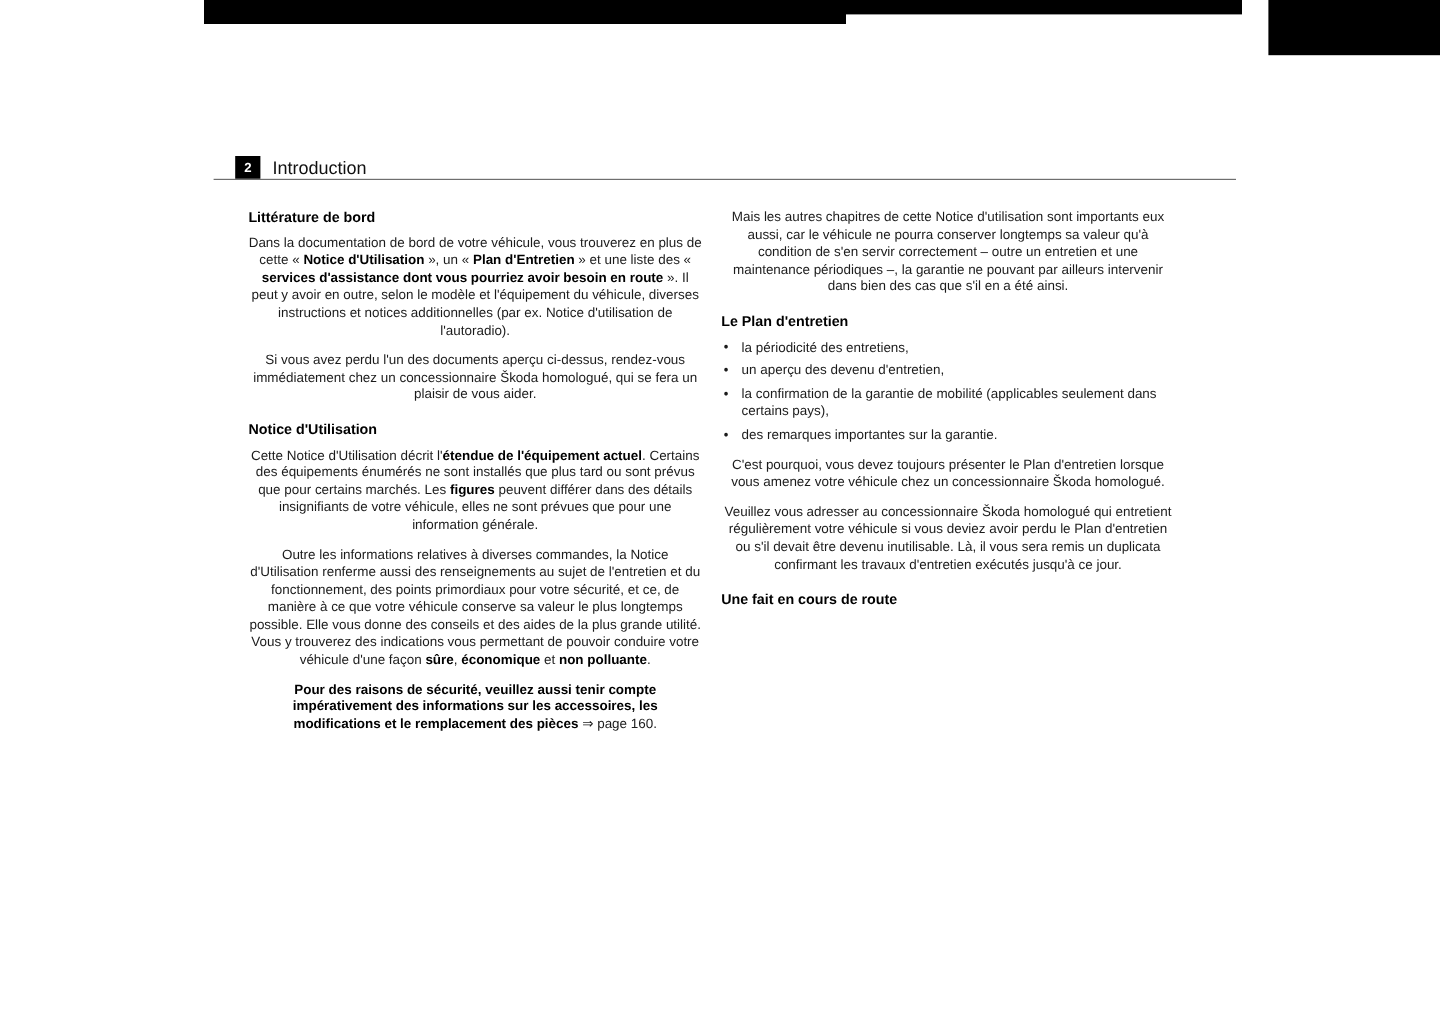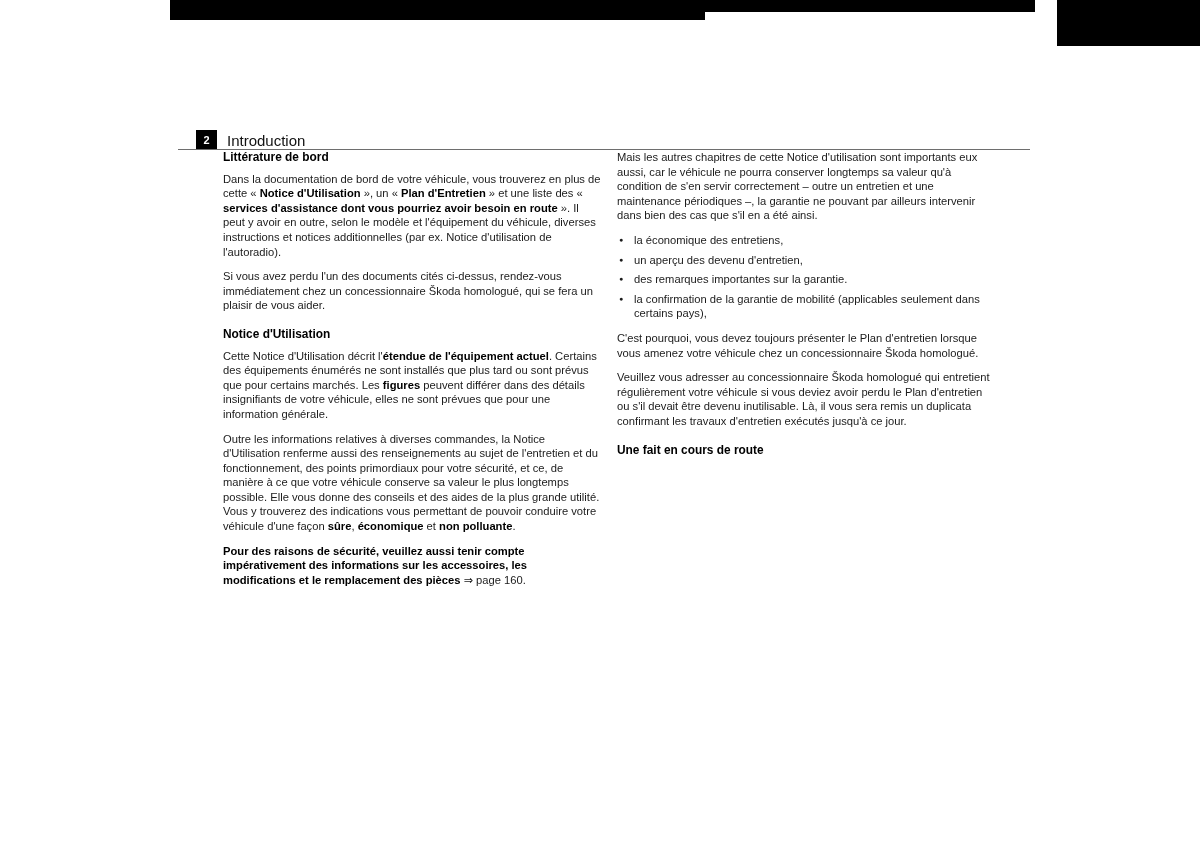--- a/index.html
+++ b/index.html
@@ -20,31 +20,31 @@
   }
   .header-title{
     position:absolute;left:227px;top:132px;
     font-size:15px;font-weight:normal;color:#111;
   }
   .header-rule{
     position:absolute;left:178px;top:149px;width:852px;height:1px;
     background:#6e6e6e;
   }
   .col{
-    position:absolute;top:150px;width:378px;
-    font-size:11.2px;line-height:14.6px;margin-left:16px;
+    position:absolute;top:174px;width:378px;
+    font-size:11.2px;line-height:14.6px;
   }
   .col-left{left:207px;}
   .col-right{left:601px;}
   .h{
     font-weight:bold;font-size:11.9px;color:#000;
     margin:14px 0 7px 0;
   }
   .h.first{margin-top:0;}
-  p{margin:0 0 10px 0;}
+  p{margin:0 0 10px 0;text-align:center;}
   .b,.bold{font-weight:bold;color:#000;}
   ul.bullets{list-style:none;margin:2px 0 10px 0;padding:0;}
   ul.bullets li{
     position:relative;padding-left:17px;margin-bottom:5px;
   }
   ul.bullets li::before{
     content:"\25CF";
     position:absolute;left:2px;top:0px;
     font-size:7px;line-height:14.6px;
   }
@@ -60,33 +60,34 @@
 
   <div class="page-num-box">
     <span>2</span>
   </div>
   <div class="header-title">Introduction</div>
   <div class="header-rule"></div>
 
   <div class="col col-left">
     <div class="h first">Littérature de bord</div>
     <p><span>Dans la documentation de bord de votre véhicule, vous trouverez en plus de cette « </span><span class="b">Notice d'Utilisation</span><span> », un « </span><span class="b">Plan d'Entretien</span><span> » et une liste des « </span><span class="b">services d'assistance dont vous pourriez avoir besoin en route</span><span> ». Il peut y avoir en outre, selon le modèle et l'équipement du véhicule, diverses instructions et notices additionnelles (par ex. Notice d'utilisation de l'autoradio).</span></p>
-    <p>Si vous avez perdu l'un des documents cités ci-dessus, rendez-vous immédiatement chez un concessionnaire Škoda homologué, qui se fera un plaisir de vous aider.</p>
+    <p>Si vous avez perdu l'un des documents aperçu ci-dessus, rendez-vous immédiatement chez un concessionnaire Škoda homologué, qui se fera un plaisir de vous aider.</p>
     <div class="h">Notice d'Utilisation</div>
     <p><span>Cette Notice d'Utilisation décrit l'</span><span class="b">étendue de l'équipement actuel</span><span>. Certains des équipements énumérés ne sont installés que plus tard ou sont prévus que pour certains marchés. Les </span><span class="b">figures</span><span> peuvent différer dans des détails insignifiants de votre véhicule, elles ne sont prévues que pour une information générale.</span></p>
     <p><span>Outre les informations relatives à diverses commandes, la Notice d'Utilisation renferme aussi des renseignements au sujet de l'entretien et du fonctionnement, des points primordiaux pour votre sécurité, et ce, de manière à ce que votre véhicule conserve sa valeur le plus longtemps possible. Elle vous donne des conseils et des aides de la plus grande utilité. Vous y trouverez des indications vous permettant de pouvoir conduire votre véhicule d'une façon </span><span class="b">sûre</span><span>, </span><span class="b">économique</span><span> et </span><span class="b">non polluante</span><span>.</span></p>
     <p><span class="b">Pour des raisons de sécurité, veuillez aussi tenir compte impérativement des informations sur les accessoires, les modifications et le remplacement des pièces </span><span>⇒ page 160.</span></p>
   </div>
 
   <div class="col col-right">
     <p>Mais les autres chapitres de cette Notice d'utilisation sont importants eux aussi, car le véhicule ne pourra conserver longtemps sa valeur qu'à condition de s'en servir correctement – outre un entretien et une maintenance périodiques –, la garantie ne pouvant par ailleurs intervenir dans bien des cas que s'il en a été ainsi.</p>
+    <div class="h">Le Plan d'entretien</div>
     <ul class="bullets">
-        <li>la économique des entretiens,</li>
+        <li>la périodicité des entretiens,</li>
         <li>un aperçu des devenu d'entretien,</li>
+        <li>la confirmation de la garantie de mobilité (applicables seulement dans certains pays),</li>
         <li>des remarques importantes sur la garantie.</li>
-        <li>la confirmation de la garantie de mobilité (applicables seulement dans certains pays),</li>
       </ul>
     <p>C'est pourquoi, vous devez toujours présenter le Plan d'entretien lorsque vous amenez votre véhicule chez un concessionnaire Škoda homologué.</p>
     <p>Veuillez vous adresser au concessionnaire Škoda homologué qui entretient régulièrement votre véhicule si vous deviez avoir perdu le Plan d'entretien ou s'il devait être devenu inutilisable. Là, il vous sera remis un duplicata confirmant les travaux d'entretien exécutés jusqu'à ce jour.</p>
     <div class="h">Une fait en cours de route</div>
   </div>
 
 </div>
 
 </body></html>

